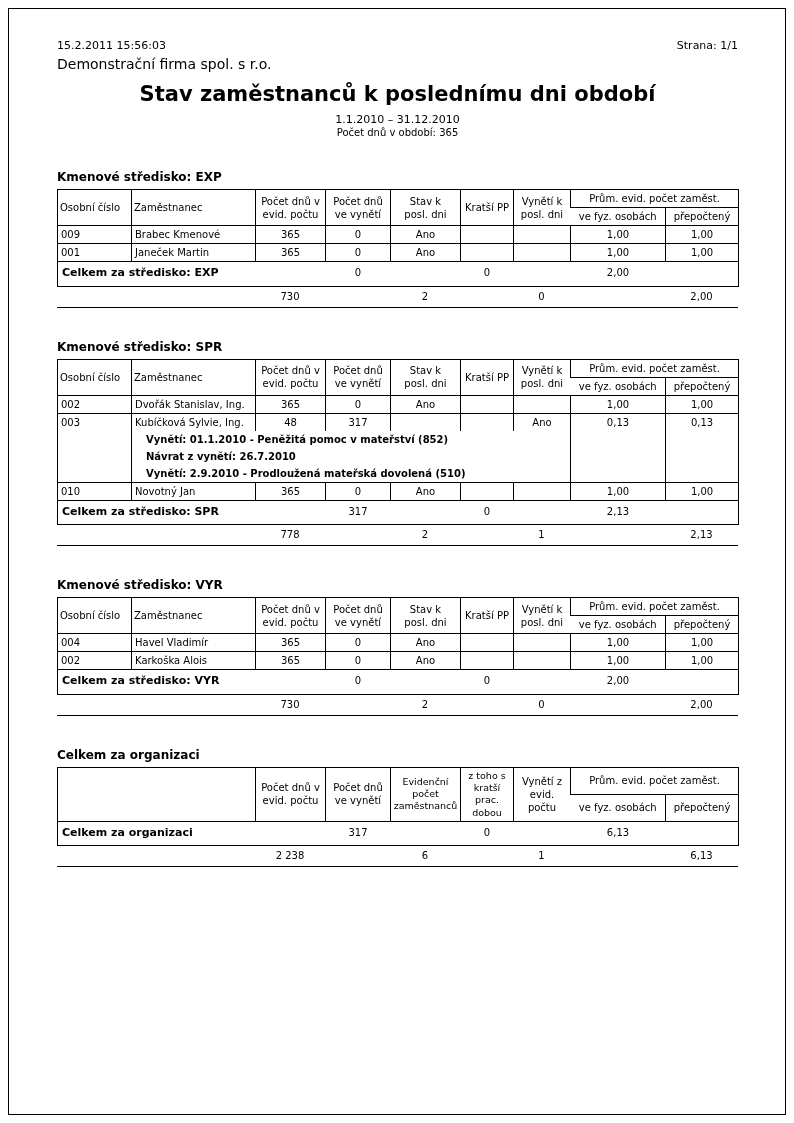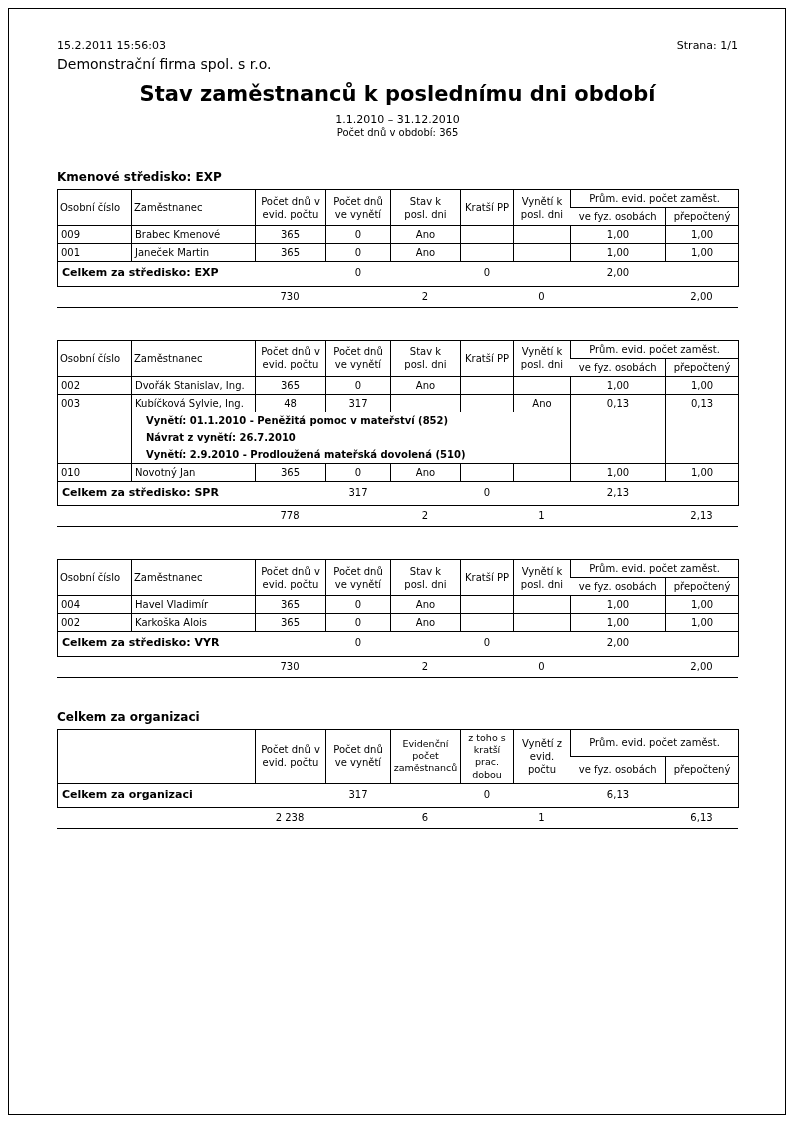--- a/index.html
+++ b/index.html
@@ -152,20 +152,21 @@
         <td></td>
         <td>0</td>
         <td></td>
         <td>2,00</td>
       </tr>
     </tbody>
       </table>
   </div>
 
   <div class="section">
+    <div class="section-title">Kmenové středisko: SPR</div>
     <table class="rpt">
       <colgroup>
           <col style="width:74px">
           <col style="width:124px">
           <col style="width:70px">
           <col style="width:65px">
           <col style="width:70px">
           <col style="width:53px">
           <col style="width:57px">
           <col style="width:95px">
@@ -277,20 +278,21 @@
         <td></td>
         <td>1</td>
         <td></td>
         <td>2,13</td>
       </tr>
     </tbody>
       </table>
   </div>
 
   <div class="section">
+    <div class="section-title">Kmenové středisko: VYR</div>
     <table class="rpt">
       <colgroup>
           <col style="width:74px">
           <col style="width:124px">
           <col style="width:70px">
           <col style="width:65px">
           <col style="width:70px">
           <col style="width:53px">
           <col style="width:57px">
           <col style="width:95px">

